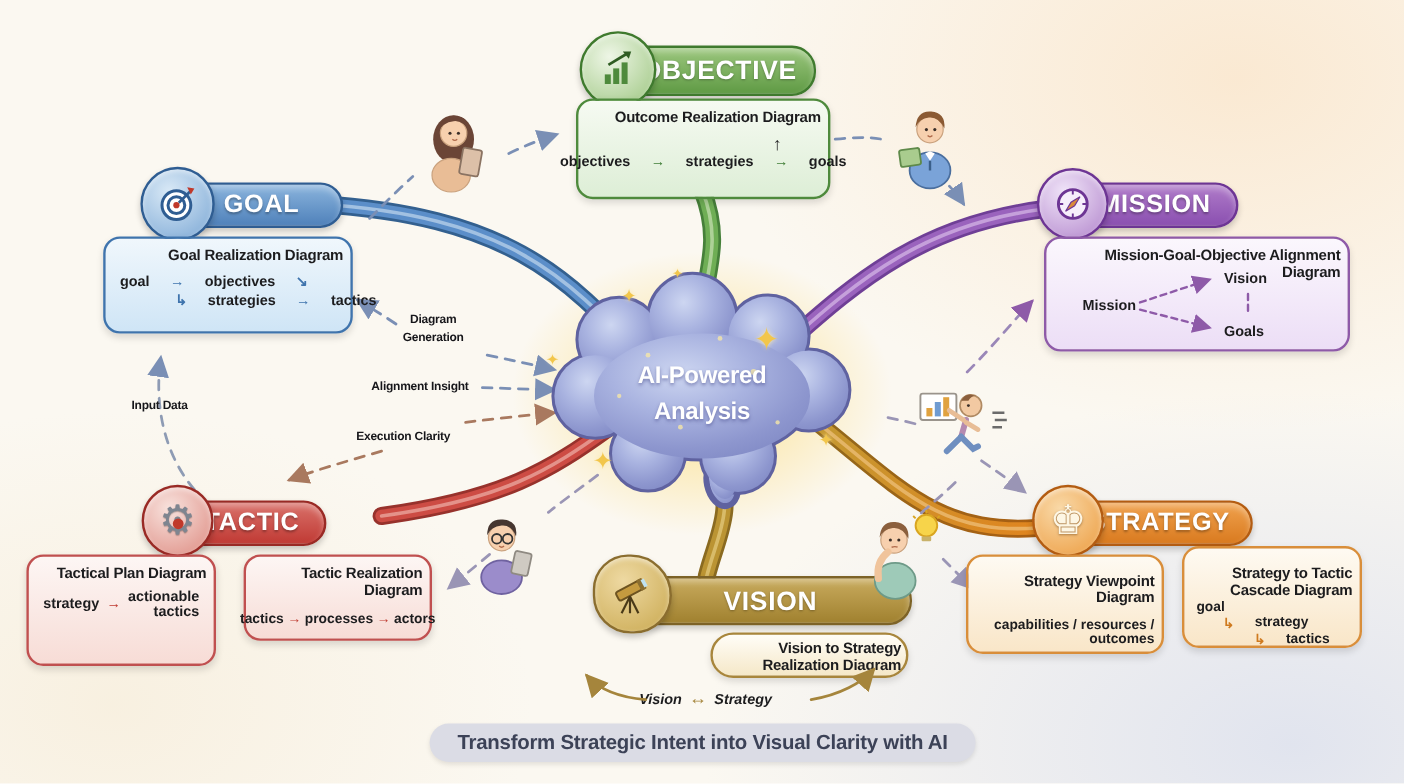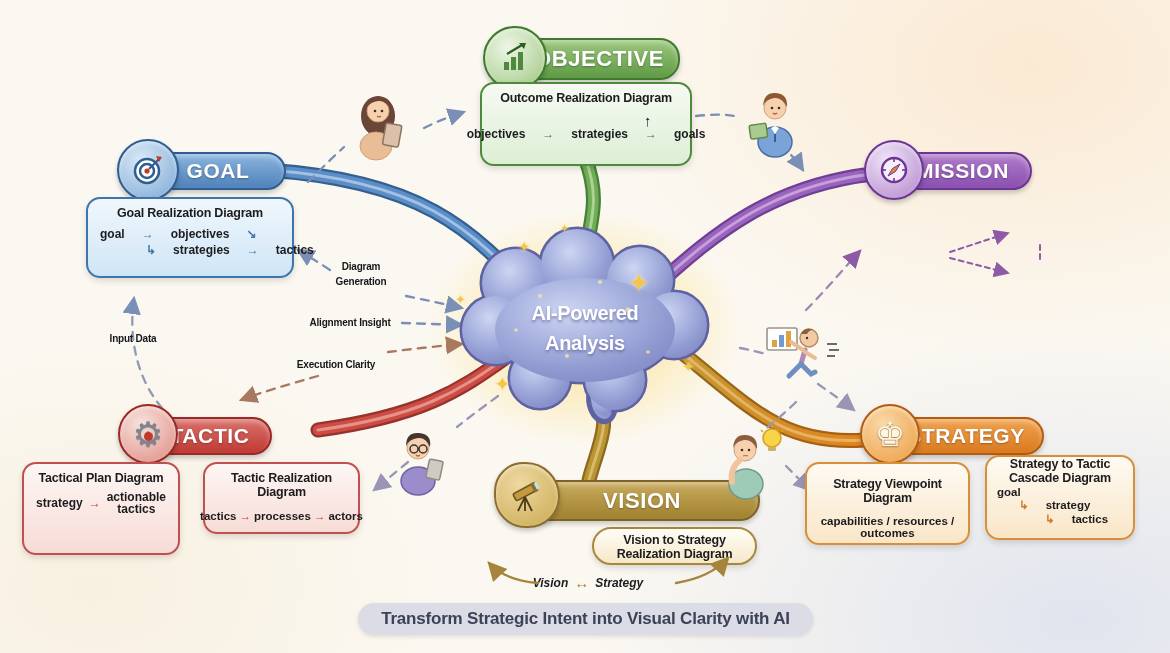--- a/index.html
+++ b/index.html
@@ -13,21 +13,21 @@
   .abs{position:absolute;}
   svg{display:block;}
   .svg-layer{position:absolute;left:0;top:0;pointer-events:none;}
   
   .pill-bar{position:absolute;border-radius:20px;display:flex;align-items:center;justify-content:center;
     color:#fff;font-weight:bold;letter-spacing:.6px;text-shadow:0 1px 2px rgba(0,0,0,.3);
     box-shadow:0 3px 5px rgba(0,0,0,.2), inset 0 3px 5px rgba(255,255,255,.35);}
   .pill-badge{position:absolute;border-radius:50%;display:flex;align-items:center;justify-content:center;
     box-shadow:0 3px 5px rgba(0,0,0,.22), inset 0 2px 4px rgba(255,255,255,.55);}
   
-  .dbox{position:absolute;border-radius:14px;box-shadow:0 3px 6px rgba(0,0,0,.13);text-align:center;box-sizing:border-box;padding:7px 6px 4px;}
+  .dbox{position:absolute;border-radius:14px;box-shadow:0 3px 6px rgba(0,0,0,.13);text-align:right;box-sizing:border-box;padding:7px 6px 4px;}
   .btitle{font-weight:bold;font-size:12.5px;color:#1c1c1e;letter-spacing:-.2px;line-height:14px;}
   .frow{display:flex;justify-content:center;align-items:center;gap:17px;font-weight:bold;font-size:12px;color:#1c1c1e;}
   .c-blue{color:#3f74ad;} .c-green{color:#3f7d35;} .c-red{color:#bf3b31;}
   .c-orange{color:#cf7a1f;} .c-gold{color:#a5853c;}
   .ai-label{position:absolute;font-weight:bold;font-size:10px;color:#16161a;letter-spacing:-.2px;text-align:center;line-height:15px;}
   .sparkle{position:absolute;color:#f2c64b;text-shadow:0 0 4px #fbe9ad;}
   .miniword{position:absolute;font-weight:bold;font-size:12px;color:#1c1c1e;}
 </style>
 </head>
 <body>
@@ -224,20 +224,26 @@
     <svg width="40" height="40" viewBox="0 0 40 40">
         <circle cx="20" cy="20" r="12" fill="#f6eefb" stroke="#6d3594" stroke-width="2.4"></circle>
         <line x1="20" y1="9" x2="20" y2="12" stroke="#6d3594" stroke-width="1.6"></line>
         <line x1="20" y1="28" x2="20" y2="31" stroke="#6d3594" stroke-width="1.6"></line>
         <line x1="9" y1="20" x2="12" y2="20" stroke="#6d3594" stroke-width="1.6"></line>
         <line x1="28" y1="20" x2="31" y2="20" stroke="#6d3594" stroke-width="1.6"></line>
         <polygon points="26,14 21.5,21.5 14,26 18.5,18.5" fill="#d98a3a" stroke="#6d3594" stroke-width="1"></polygon>
       </svg>
     </div>
 
+  <div class="dbox" style="left:870px;top:197px;width:255px;height:96px;background:linear-gradient(180deg,#fbf7fd,#ecdef6);border:2px solid #8e5aa8;">
+    <div class="btitle">Mission-Goal-Objective Alignment Diagram</div>
+    <span class="miniword" style="left:30px;top:48px;">Mission</span>
+    <span class="miniword" style="left:148px;top:26px;">Vision</span>
+    <span class="miniword" style="left:148px;top:70px;">Goals</span>
+  </div>
 
   <div class="pill-bar" style="left:148px;top:417px;width:120px;height:34px;font-size:21px;background:linear-gradient(180deg,#d9716a,#c03a34);border:2.5px solid #992a25;">
     <span>TACTIC</span>
     </div>
   <div class="pill-badge" style="left:118px;top:404px;width:56px;height:56px;background:radial-gradient(circle at 38% 32%,#f8e2dd,#dd8a80);border:2.5px solid #992a25;">
     <span style="font-size:34px;line-height:34px;color:#7e8590;text-shadow:0 1px 1px rgba(0,0,0,.3);">⚙</span>
     <span style="position:absolute;left:24px;top:26px;width:9px;height:9px;border-radius:50%;background:#c0392b;"></span>
     </div>
 
   <div class="dbox" style="left:22px;top:462px;width:158px;height:93px;background:linear-gradient(180deg,#fdf6f4,#f7dcd6);border:2px solid #c05050;">
@@ -294,21 +300,21 @@
   <div class="pill-badge" style="left:860px;top:404px;width:56px;height:56px;background:radial-gradient(circle at 38% 32%,#f9d9a8,#ec9b3e);border:2.5px solid #b35c12;">
     <span style="font-size:34px;line-height:34px;color:#fdf6e4;text-shadow:0 1px 2px rgba(90,50,10,.55);">♚</span>
     </div>
 
   <div class="dbox" style="left:805px;top:462px;width:165px;height:83px;background:linear-gradient(180deg,#fefaf2,#f9e6c8);border:2px solid #d98e3a;">
     <div class="btitle" style="margin-top:6px;">Strategy Viewpoint Diagram</div>
     <div class="frow" style="margin-top:10px;font-size:11.5px;">
       <span>capabilities / resources / outcomes</span>
       </div>
   </div>
-  <div class="dbox" style="left:985px;top:455px;width:150px;height:85px;background:linear-gradient(180deg,#fefaf2,#f9e6c8);border:2px solid #d98e3a;padding-top:0;">
+  <div class="dbox" style="left:985px;top:455px;width:150px;height:85px;background:linear-gradient(180deg,#fefaf2,#f9e6c8);border:2px solid #d98e3a;padding-top:14px;">
     <div class="btitle">Strategy to Tactic</div>
     <div class="btitle">Cascade Diagram</div>
     <div class="frow" style="justify-content:flex-start;padding-left:4px;font-size:11.5px;margin-top:1px;">
       <span>goal</span>
       </div>
     <div class="frow" style="justify-content:flex-start;padding-left:26px;font-size:11.5px;">
       <span class="c-orange">↳</span>
       <span>strategy</span>
       </div>
     <div class="frow" style="justify-content:flex-start;padding-left:52px;font-size:11.5px;">

